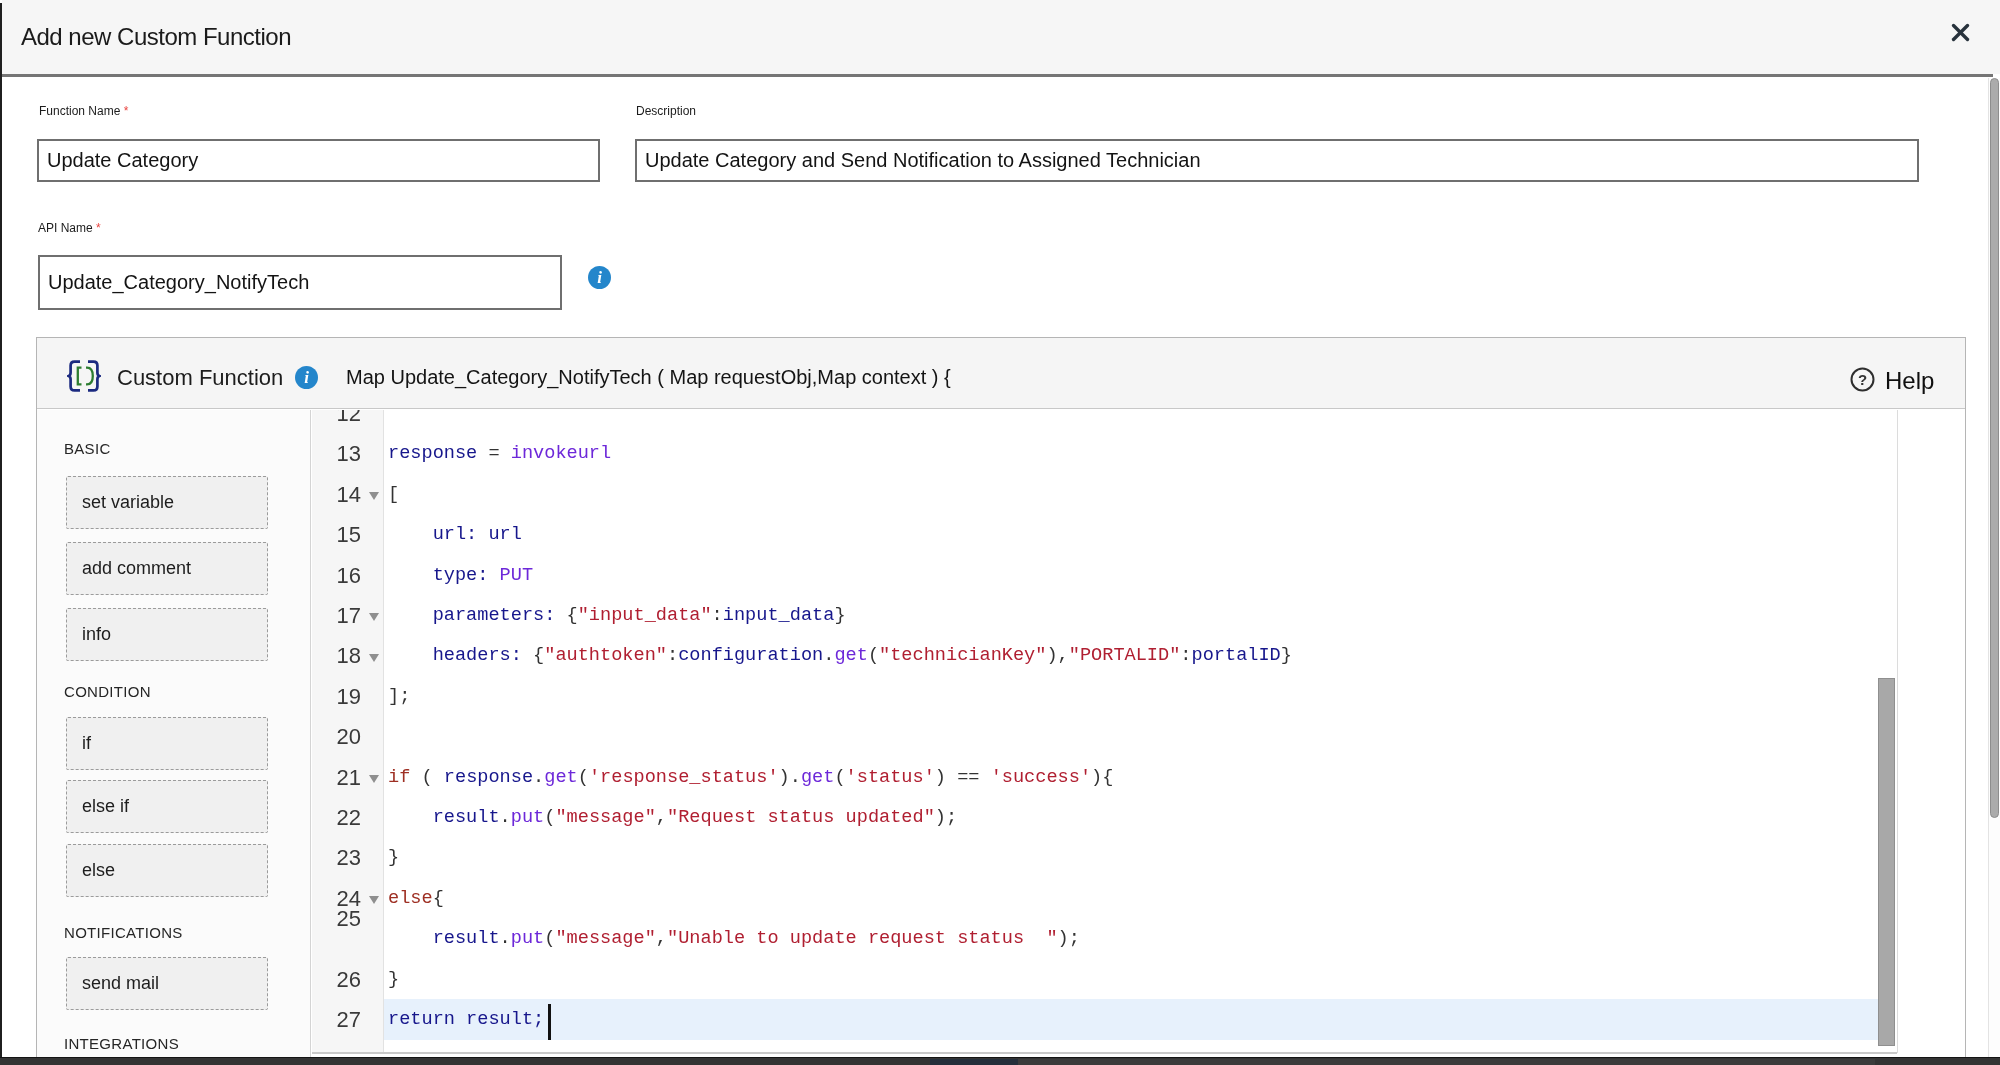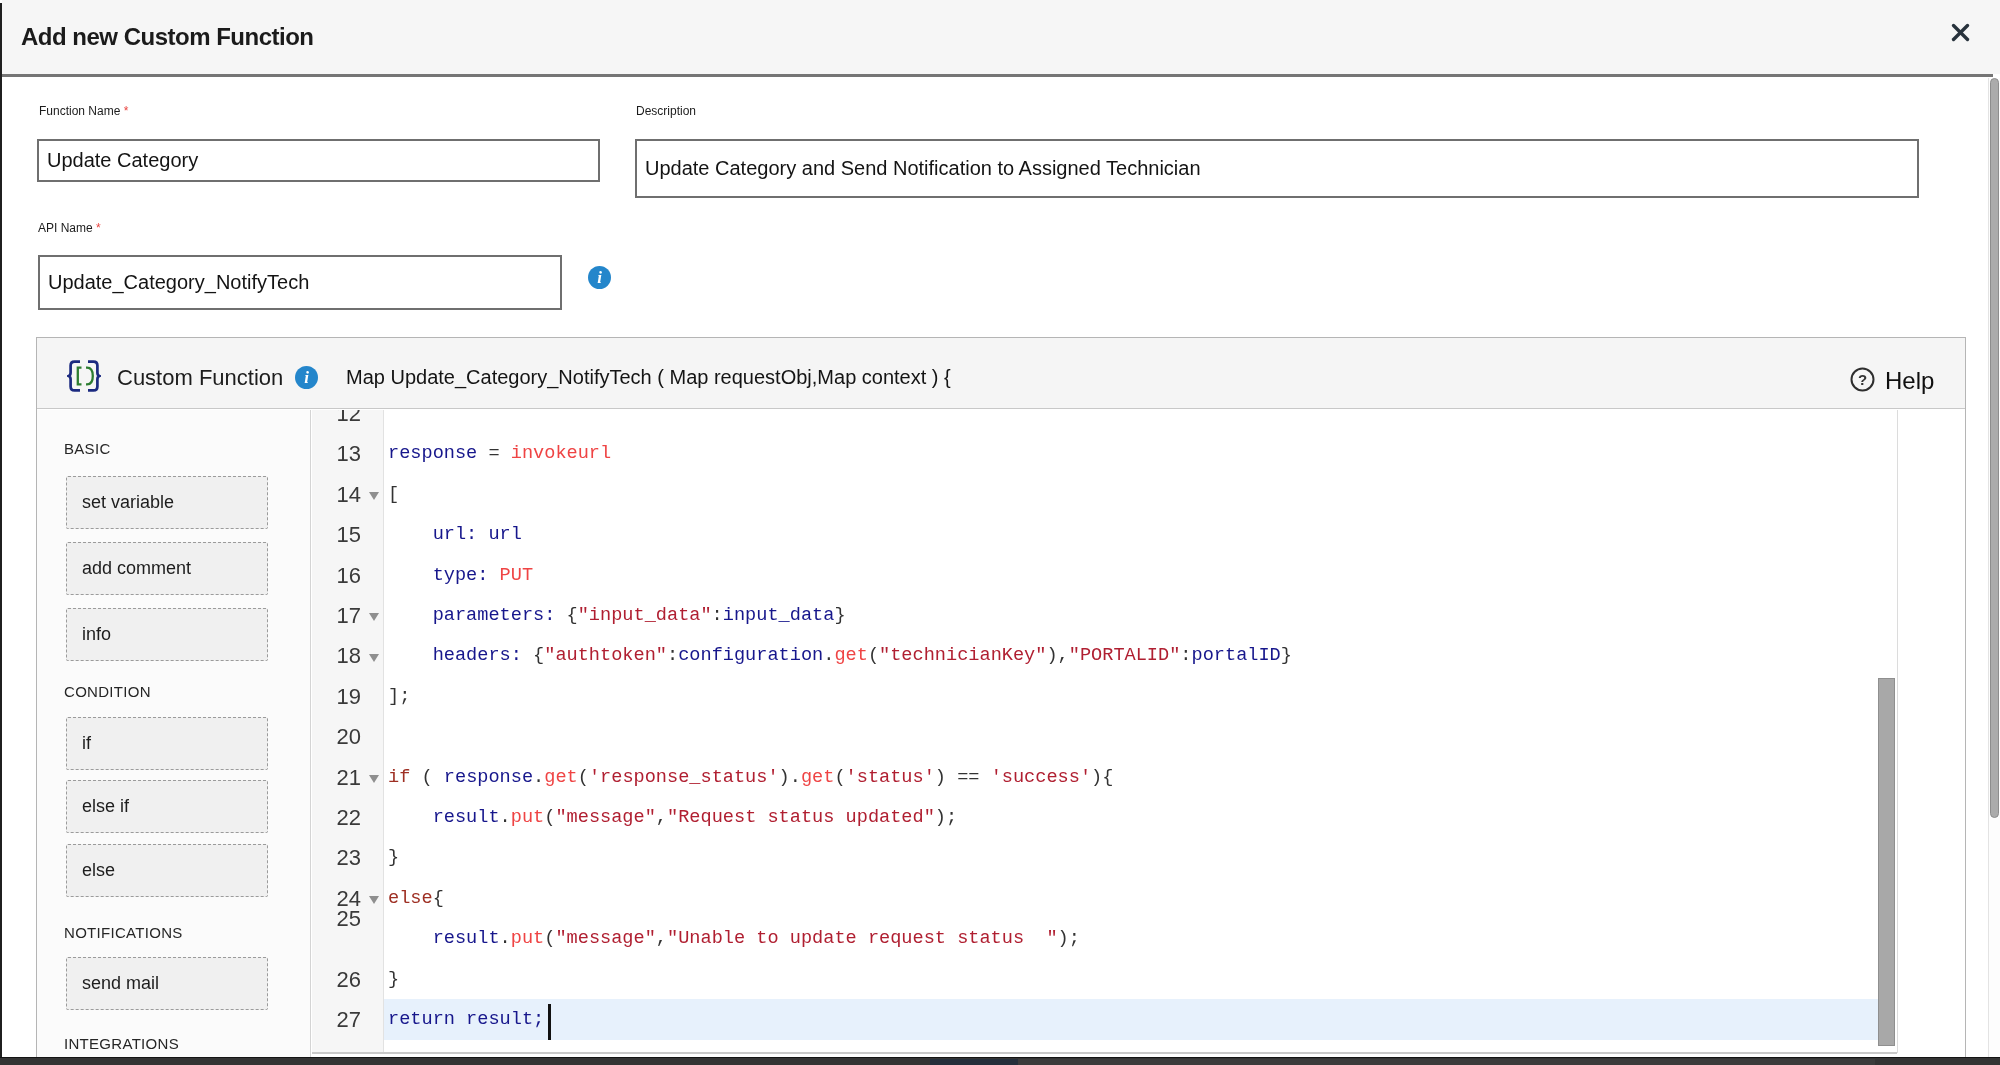--- a/index.html
+++ b/index.html
@@ -2,21 +2,21 @@
 <html><head>
 <meta charset="utf-8">
 <style>
   * { margin:0; padding:0; box-sizing:border-box; }
   html,body { width:2000px; height:1065px; background:#fff; overflow:hidden;
     font-family:"Liberation Sans", sans-serif; }
   .abs { position:absolute; }
   
   #topbar { left:2px; top:0; width:1998px; height:74px; background:#f6f6f6; }
   #topborder { left:2px; top:74px; width:1991px; height:3px; background:#757575; }
-  #title { left:21px; top:23px; font-size:24px; font-weight:bold; color:#1b1b1b; letter-spacing:-0.5px; }
+  #title { left:21px; top:23px; font-size:24px; font-weight:normal; color:#1b1b1b; letter-spacing:-0.5px; }
   #leftline { left:0; top:3px; width:2px; height:1054px; background:#1f1f1f; }
   
   .lbl { font-size:12px; color:#1c1c1c; }
   .star { color:#e8433f; }
   .input { border:2px solid #6f6f6f; background:#fff; font-size:20px; color:#141414;
     display:flex; align-items:center; padding-left:8px; }
   .icircle { width:23px; height:23px; border-radius:50%; background:#2486cb; color:#fff;
     font-family:"Liberation Serif", serif; font-style:italic; font-weight:bold; font-size:17px;
     display:flex; align-items:center; justify-content:center; }
   
@@ -30,21 +30,21 @@
     padding-left:15px; }
   #gutter { left:275px; top:72px; width:72px; height:643px; background:#f6f6f6;
     border-right:1px solid #e2e2e2; overflow:hidden; }
   #codearea { left:347px; top:72px; width:1494px; height:643px; background:#fff; overflow:hidden; }
   .num { position:absolute; left:0; width:49px; height:41px; line-height:41px; text-align:right;
     font-size:22px; color:#3a3a3a; }
   .row { position:absolute; left:0; width:100%; height:41px; line-height:41px; white-space:pre;
     font-family:"Liberation Mono", monospace; font-size:18.6px; padding-left:4px; color:#333; }
   .tri { position:absolute; left:57px; width:0; height:0; border-left:5px solid transparent;
     border-right:5px solid transparent; border-top:8px solid #8f8f8f; }
-  .nv { color:#17178c; } .fn { color:#ef4444; } .kw { color:#9e2f23; }
+  .nv { color:#17178c; } .fn { color:#6d28d9; } .kw { color:#9e2f23; }
   .st { color:#b01f31; } .pu { color:#333; }
   #hl { position:absolute; left:0; width:100%; height:41px; background:#e7f1fc; }
   #ebot { left:275px; top:714px; width:1585px; height:2px; background:#c9c9c9; }
   #escroll { left:1841px; top:340px; width:17px; height:368px; background:#a8a8a8; border:1px solid #8f8f8f; }
   #eright { left:1860px; top:72px; width:1px; height:643px; background:#dcdcdc; }
   
   #pgtrack { left:1988px; top:78px; width:12px; height:987px; background:#fdfdfd; border-left:1px solid #e3e3e3; }
   #pgthumb { left:1990px; top:78px; width:9px; height:740px; background:#ababab; border:1px solid #8d8d8d; border-radius:5px; }
   
   #botbar { left:0; top:1057px; width:2000px; height:8px; background:#333; }
@@ -57,21 +57,21 @@
 <div id="title" class="abs">Add new Custom Function</div>
 <svg class="abs" style="left:1951px;top:23px" width="19" height="19">
   <line x1="2.5" y1="2.5" x2="16.5" y2="16.5" stroke="#27323c" stroke-width="3.4" stroke-linecap="round"></line>
   <line x1="16.5" y1="2.5" x2="2.5" y2="16.5" stroke="#27323c" stroke-width="3.4" stroke-linecap="round"></line>
 </svg>
 
 <div class="abs lbl" style="left:39px;top:104px">Function Name <span class="star">*</span></div>
 <div class="abs lbl" style="left:636px;top:104px">Description</div>
 <div class="abs lbl" style="left:38px;top:221px">API Name <span class="star">*</span></div>
 <div class="abs input" style="left:37px;top:139px;width:563px;height:43px">Update Category</div>
-<div class="abs input" style="left:635px;top:139px;width:1284px;height:59px">Update Category and Send Notification to Assigned Technician</div>
+<div class="abs input" style="left:635px;top:139px;width:1284px;height:43px">Update Category and Send Notification to Assigned Technician</div>
 <div class="abs input" style="left:38px;top:255px;width:524px;height:55px">Update_Category_NotifyTech</div>
 <div class="abs icircle" style="left:588px;top:266px">i</div>
 
 <div id="panel" class="abs">
   <div id="phead" class="abs"></div>
   <svg class="abs" style="left:30px;top:21px" width="34" height="34" viewBox="0 0 34 34" fill="none">
     <path d="M13,2.6 H7.5 Q3.6,2.6 3.6,6.5 V13.5 Q3.6,16.2 1.8,17 Q3.6,17.8 3.6,20.5 V27.5 Q3.6,31.4 7.5,31.4 H13" stroke="#1b2a80" stroke-width="2.7"></path>
     <path d="M21,2.6 H26.5 Q30.4,2.6 30.4,6.5 V13.5 Q30.4,16.2 32.2,17 Q30.4,17.8 30.4,20.5 V27.5 Q30.4,31.4 26.5,31.4 H21" stroke="#1b2a80" stroke-width="2.7"></path>
     <path d="M14.5,8.6 H10.8 V25.4 H14.5" stroke="#2e7d32" stroke-width="2.3"></path>
     <path d="M19,8.6 H20 C24.8,8.6 25.8,13 25.8,17 C25.8,21 24.8,25.4 20,25.4 H19" stroke="#2e7d32" stroke-width="2.3"></path>

